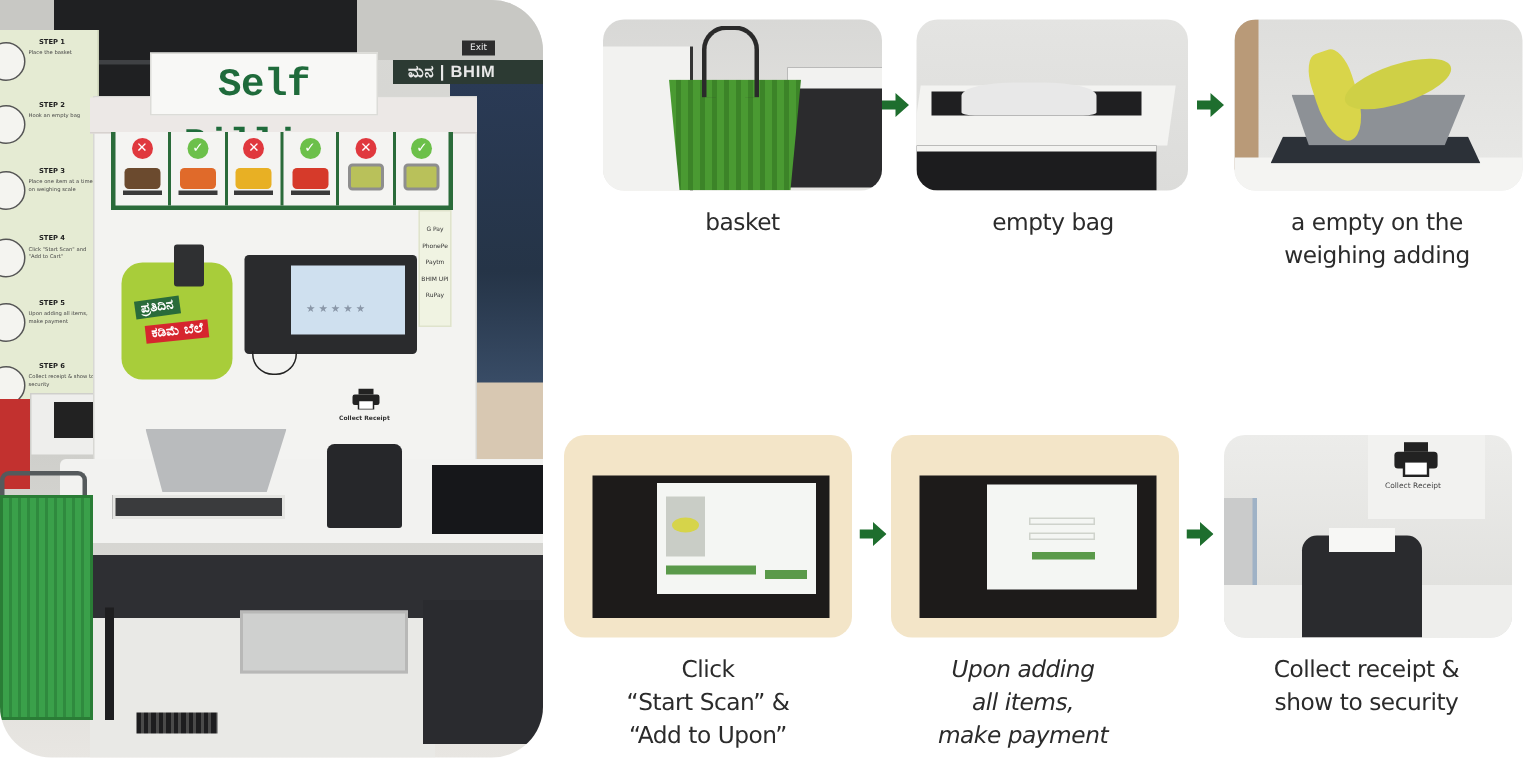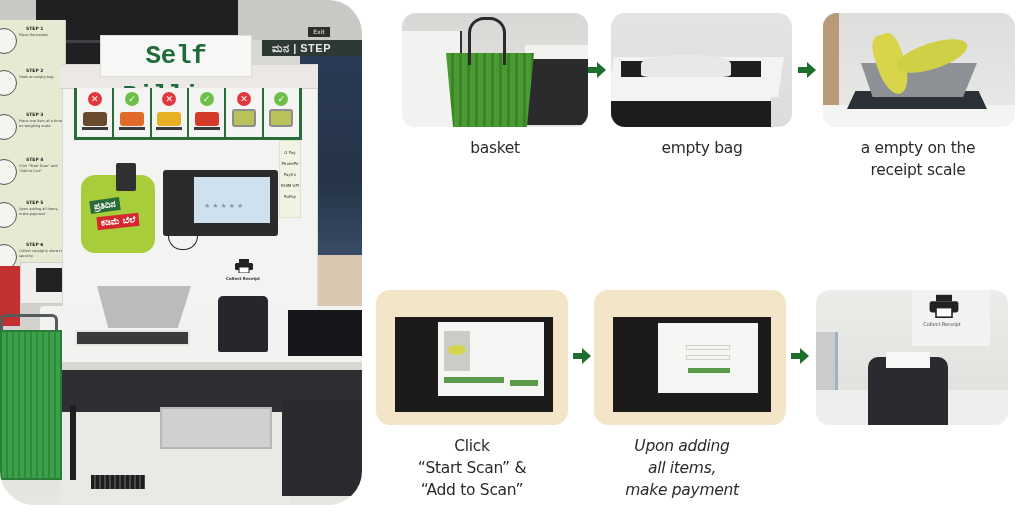--- a/index.html
+++ b/index.html
@@ -83,21 +83,21 @@
   .ph-receipt { background: linear-gradient(180deg,#ececea,#dededb); }
 </style>
 </head>
 <body>
 
 <div class="kiosk">
   <div class="ceiling"></div>
   <div class="store-bg"></div>
   <div class="floor-right"></div>
   <div class="tv"></div>
-  <div class="exit-strip">ಮನ | STEP</div>
+  <div class="exit-strip">ಮನ | BHIM</div>
   <div class="exit-sign">Exit</div>
 
   <div class="poster">
     <div class="poster-step" style="top:4px">
       <div class="circ"></div>
       <div class="lbl">STEP 1</div>
       <div class="txt">Place the basket</div>
     </div>
     <div class="poster-step" style="top:46px">
       <div class="circ"></div>
@@ -243,39 +243,39 @@
   <div class="photo ph-banana" style="height:114px;">
     <div style="position:absolute;left:0;top:0;width:16px;height:100px;background:#b99a78;"></div>
     <div style="position:absolute;left:0;top:92px;width:192px;height:22px;background:#f4f4f2;"></div>
     <div style="position:absolute;left:24px;top:78px;width:140px;height:18px;background:#2c3138;clip-path:polygon(6% 0,94% 0,100% 100%,0 100%);"></div>
     <div style="position:absolute;left:38px;top:50px;width:116px;height:34px;background:#8d9196;clip-path:polygon(0 0,100% 0,88% 100%,10% 100%);"></div>
     <div style="position:absolute;left:54px;top:20px;width:28px;height:62px;background:#d9d54a;border-radius:40% 40% 60% 60%;transform:rotate(-18deg);"></div>
     <div style="position:absolute;left:72px;top:30px;width:74px;height:26px;background:#cfd046;border-radius:50%;transform:rotate(-18deg);"></div>
   </div>
   <div class="caption" style="top:124px; left:-8px;">
     <div>a empty on the</div>
-    <div>receipt scale</div>
+    <div>weighing adding</div>
   </div>
 </div>
 
 <div class="step" style="left:376px; top:290px; width:192px;">
   <div class="photo ph-screen" style="height:135px;">
     <div style="position:absolute;left:19px;top:27px;width:158px;height:95px;background:#1d1b1a;"></div>
     <div style="position:absolute;left:62px;top:32px;width:106px;height:74px;background:#f4f6f3;">
       <div style="position:absolute;left:6px;top:9px;width:26px;height:40px;background:#c9cdc6;">
         <div style="position:absolute;left:4px;top:14px;width:18px;height:10px;background:#d6d44a;border-radius:50%;"></div>
       </div>
       <div style="position:absolute;left:6px;top:55px;width:60px;height:6px;background:#5a9a4a;"></div>
       <div style="position:absolute;left:72px;top:58px;width:28px;height:6px;background:#5a9a4a;"></div>
     </div>
   </div>
   <div class="caption" style="top:145px; left:-7px;">
     <div>Click</div>
     <div>“Start Scan” &amp;</div>
-    <div>“Add to Scan”</div>
+    <div>“Add to Upon”</div>
   </div>
 </div>
 
 <svg class="arrow" style="left:573px; top:348px;" viewBox="0 0 18 16">
   <path d="M0 5 H9 V0 L18 8 L9 16 V11 H0 Z" fill="#1e6e2e"></path>
 </svg>
 
 <div class="step" style="left:594px; top:290px; width:192px;">
   <div class="photo ph-screen" style="height:135px;">
     <div style="position:absolute;left:19px;top:27px;width:158px;height:95px;background:#1d1b1a;"></div>
@@ -305,14 +305,16 @@
       <rect x="5" y="8" width="10" height="6" fill="#fff" stroke="#222" stroke-width="1"></rect>
     </svg>
     <div style="position:absolute;left:96px;top:31px;width:60px;text-align:center;font-size:5px;color:#444;">Collect Receipt</div>
     <div style="position:absolute;left:0;top:42px;width:22px;height:70px;background:#cacbcb;border-right:3px solid #9fb2c6;"></div>
     <div style="position:absolute;left:0;top:100px;width:192px;height:35px;background:#eeeeec;"></div>
     <div style="position:absolute;left:52px;top:67px;width:80px;height:68px;background:#2a2b2e;border-radius:10px 10px 0 0;">
       <div style="position:absolute;left:18px;top:-5px;width:44px;height:16px;background:#f7f7f5;"></div>
     </div>
   </div>
   <div class="caption" style="top:145px; left:-8px;">
+    <div>Collect receipt &amp;</div>
+    <div>show to security</div>
   </div>
 </div>
 
 </body></html>

